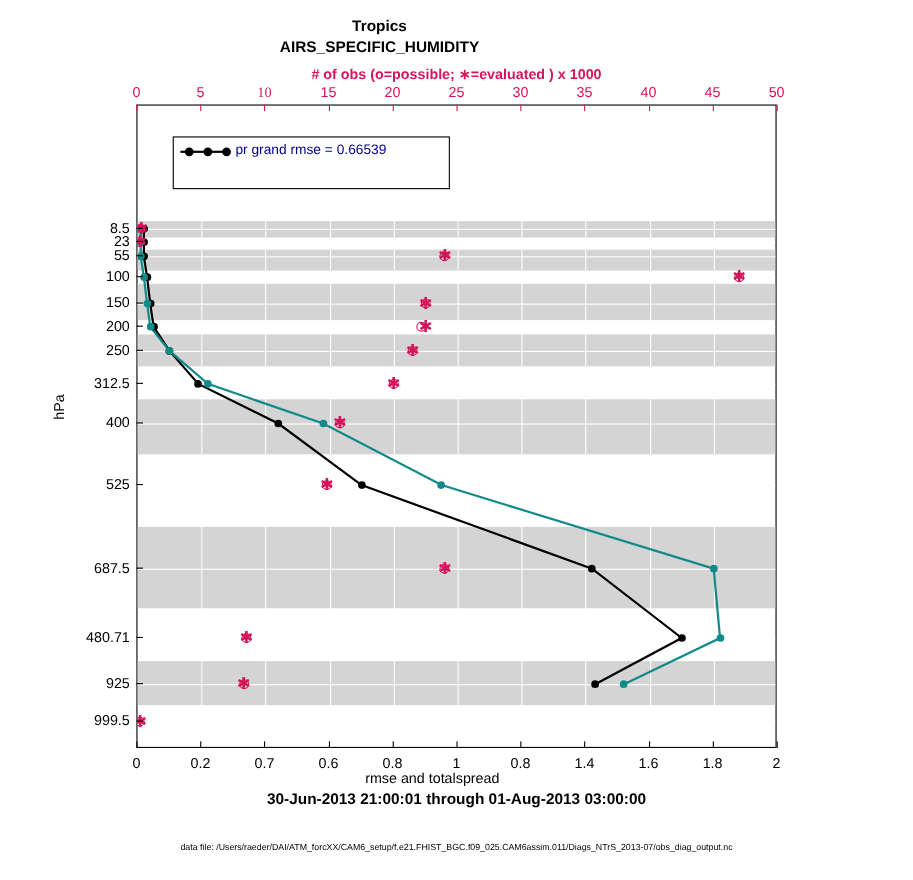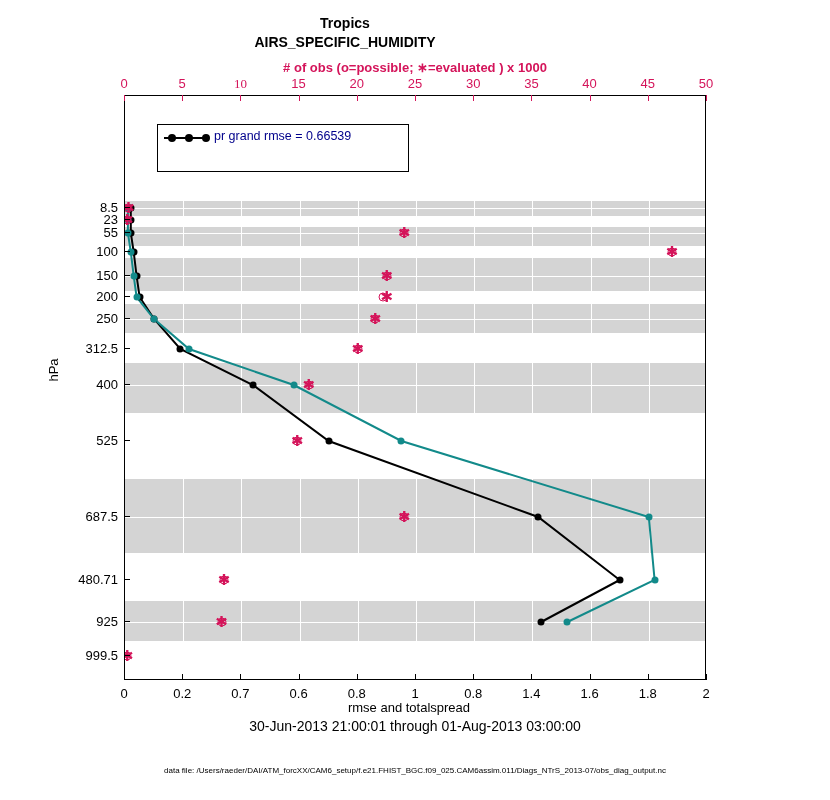--- a/index.html
+++ b/index.html
@@ -128,21 +128,21 @@
     font-size: 13px;
     color: #000;
     transform: translateY(-50%);
     text-align: right;
     right: 0;
     white-space: nowrap;
   }
 
   .axis-title-bottom {
     position: absolute;
-    left: 16px;
+    left: 0;
     width: 786px;
     text-align: center;
     font-size: 13px;
     color: #000;
   }
   .axis-title-y {
     position: absolute;
     left: 46px;
     top: 370px;
     font-size: 13px;
@@ -151,20 +151,21 @@
     white-space: nowrap;
   }
   .date-range {
     position: absolute;
     left: 0;
     top: 718px;
     width: 830px;
     text-align: center;
     font-size: 14px;
     color: #000;
+    font-weight: bold;
   }
   .datafile {
     position: absolute;
     left: 0;
     top: 766px;
     width: 830px;
     text-align: center;
     font-size: 8px;
     color: #000;
   }

